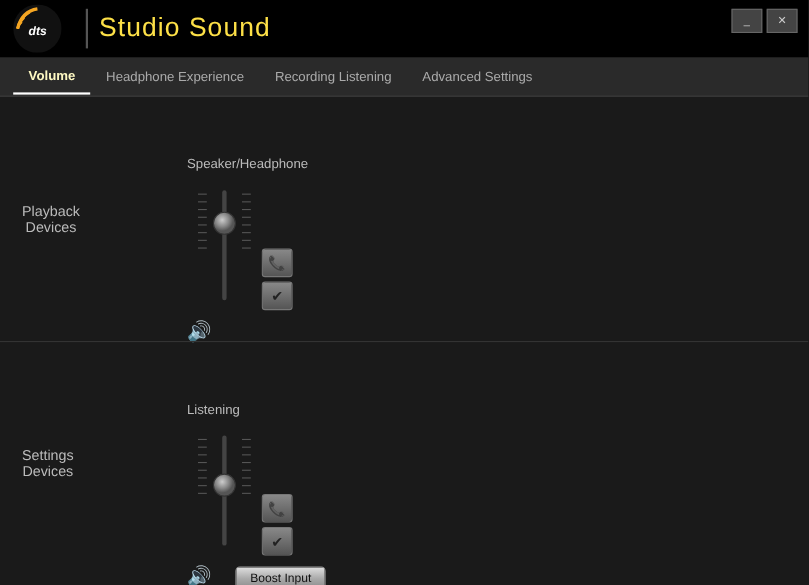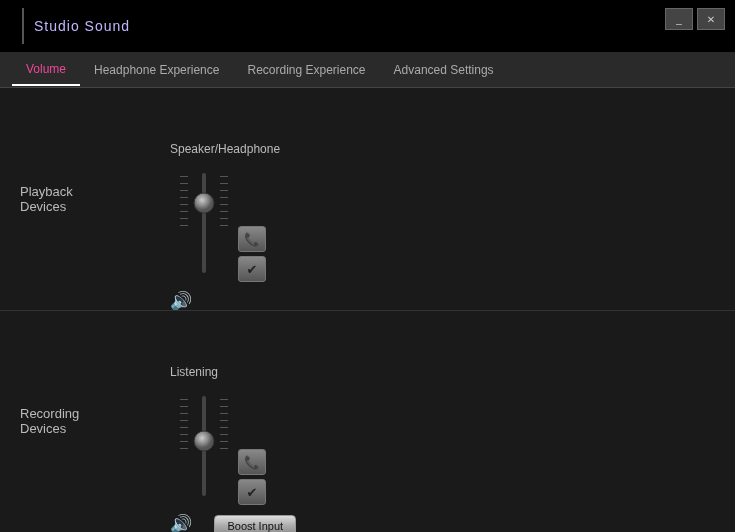--- a/index.html
+++ b/index.html
@@ -36,22 +36,22 @@
     }
 
     .divider-line {
       width: 2px;
       height: 36px;
       background: #555;
       margin: 0 10px;
     }
 
     .studio-sound-text {
-      color: #c4b5fd;
-      font-size: 14px;
+      color: #fde047;
+      font-size: 24px;
       font-weight: 300;
       letter-spacing: 1px;
     }
 
     .window-controls {
       position: absolute;
       right: 10px;
       top: 8px;
       display: flex;
       gap: 4px;
@@ -83,35 +83,37 @@
     .nav-item {
       color: #aaa;
       font-size: 12px;
       padding: 8px 14px;
       cursor: pointer;
       position: relative;
       white-space: nowrap;
     }
 
     .nav-item.active {
-      color: #ec4899;
+      color: #fef9c3;
       border-bottom: 2px solid #fff;
+      font-weight: bold;
     }
 
     
     .main-content {
       display: flex;
       height: calc(532px - 52px - 36px);
       background: #1a1a1a;
     }
 
     .sidebar {
       width: 160px;
       display: flex;
       flex-direction: column;
+      text-align: center;
     }
 
     .sidebar-section {
       flex: 1;
       display: flex;
       align-items: center;
       padding: 0 20px;
       color: #bbb;
       font-size: 13px;
     }
@@ -192,56 +194,69 @@
       align-items: flex-start;
       padding: 0 0 0 20px;
       margin-top: 4px;
     }
   </style>
 </head>
 <body>
 
 <div class="header">
   <div class="logo-area">
+    <div class="dts-logo">
+
+      <svg width="44" height="44" viewBox="0 0 44 44">
+        <ellipse cx="22" cy="22" rx="22" ry="22" fill="#111"></ellipse>
+
+        <path d="M4 22 Q8 6 22 4" stroke="#f5a623" stroke-width="3" fill="none"></path>
+        <path d="M4 22 Q6 12 15 7" stroke="#f5a623" stroke-width="2.5" fill="none"></path>
+        <path d="M4 22 Q5 17 10 12" stroke="#f5a623" stroke-width="2" fill="none"></path>
+        <path d="M4 22 Q4.5 19 8 16" stroke="#f5a623" stroke-width="1.5" fill="none"></path>
+
+        <text x="14" y="28" font-size="11" font-weight="900" fill="white" font-family="Arial" font-style="italic">dts</text>
+      </svg>
+    </div>
     <div class="divider-line"></div>
     <span class="studio-sound-text">Studio Sound</span>
   </div>
   <div class="window-controls">
     <div class="win-btn">_</div>
     <div class="win-btn">✕</div>
   </div>
 </div>
 
 <div class="nav-bar">
   <div class="nav-item active">
     <span>Volume</span>
   </div>
   <div class="nav-item">
     <span>Headphone Experience</span>
   </div>
   <div class="nav-item">
-    <span>Recording Experience</span>
+    <span>Recording Listening</span>
   </div>
   <div class="nav-item">
     <span>Advanced Settings</span>
   </div>
 </div>
 
 <div class="main-content">
 
   <div class="sidebar">
     <div class="sidebar-section">
       <div>
         <div>Playback</div>
         <div>Devices</div>
       </div>
     </div>
     <div class="sidebar-section">
       <div>
-        <div>Recording</div>
+        <div>Settings</div>
         <div>Devices</div>
       </div>
     </div>
   </div>
 
   <div class="content-area">
 
     <div class="playback-section">
       <div class="device-label">Speaker/Headphone</div>
       <div class="section-row">

